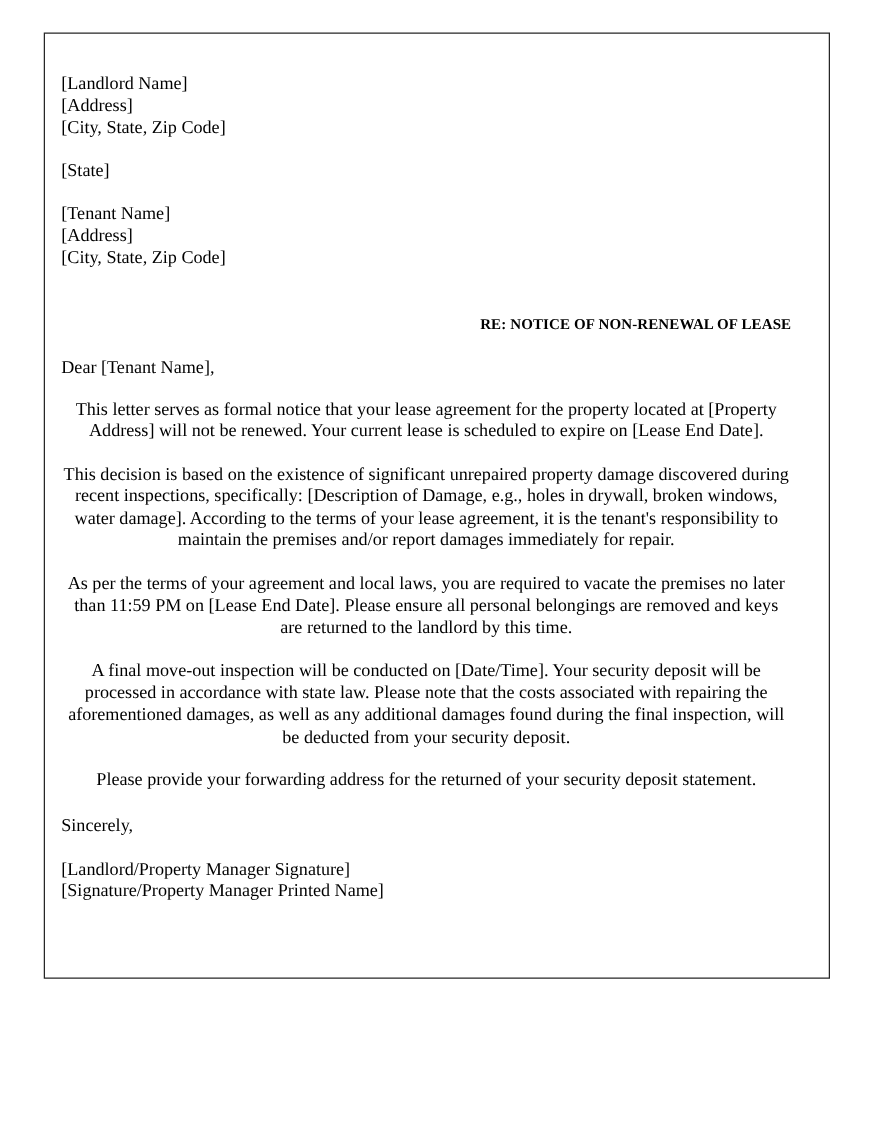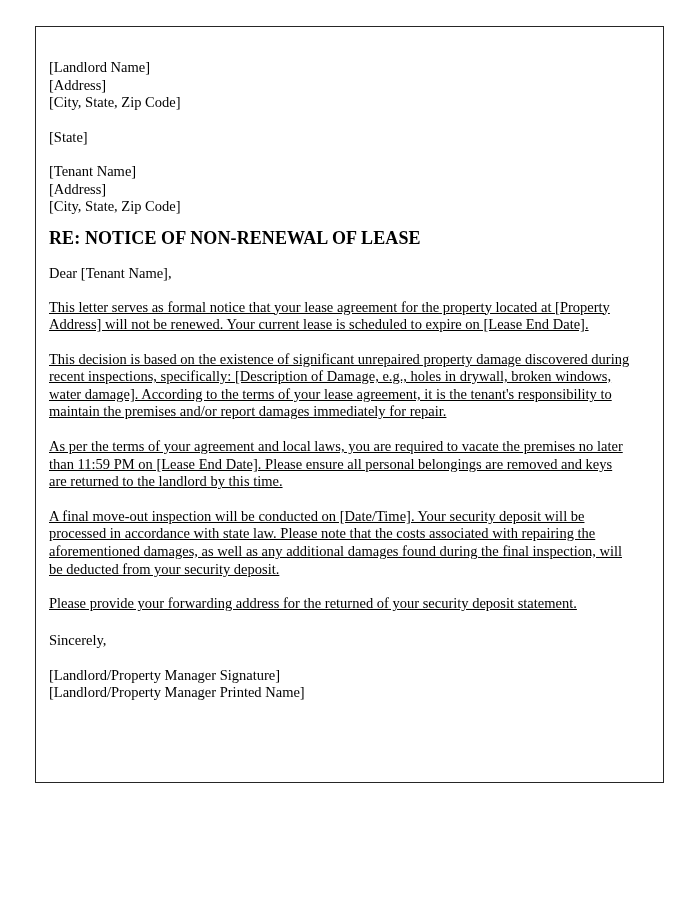--- a/index.html
+++ b/index.html
@@ -35,37 +35,37 @@
     line-height: 17.5px;
   }
   .addr-line {
     white-space: nowrap;
   }
   .spacer-sm {
     height: 17px;
   }
   .re-line {
     font-weight: bold;
-    font-size: 18px;
+    font-size: 12px;
     line-height: 18px;
-    margin-top: 13px;
+    margin-top: 34px;
     letter-spacing: 0.1px;
+    text-align: right;
   }
   .salutation {
     font-size: 14.5px;
     line-height: 18px;
     margin-top: 17px;
   }
   p.body-par {
     font-size: 14.5px;
     line-height: 17.6px;
     margin: 0;
     margin-top: 17px;
-    text-align: left;
-    text-decoration: underline;
+    text-align: center;
   }
   .closing {
     font-size: 14.5px;
     line-height: 18px;
     margin-top: 18px;
   }
   .signature-block {
     font-size: 14.5px;
     line-height: 17.5px;
     margin-top: 18px;
@@ -108,17 +108,17 @@
     <p class="body-par">This letter serves as formal notice that your lease agreement for the property located at [Property Address] will not be renewed. Your current lease is scheduled to expire on [Lease End Date].</p>
     <p class="body-par">This decision is based on the existence of significant unrepaired property damage discovered during recent inspections, specifically: [Description of Damage, e.g., holes in drywall, broken windows, water damage]. According to the terms of your lease agreement, it is the tenant's responsibility to maintain the premises and/or report damages immediately for repair.</p>
     <p class="body-par">As per the terms of your agreement and local laws, you are required to vacate the premises no later than 11:59 PM on [Lease End Date]. Please ensure all personal belongings are removed and keys are returned to the landlord by this time.</p>
     <p class="body-par">A final move-out inspection will be conducted on [Date/Time]. Your security deposit will be processed in accordance with state law. Please note that the costs associated with repairing the aforementioned damages, as well as any additional damages found during the final inspection, will be deducted from your security deposit.</p>
     <p class="body-par">Please provide your forwarding address for the returned of your security deposit statement.</p>
 
     <div class="closing">Sincerely,</div>
 
     <div class="signature-block">
       <div class="sig-line">[Landlord/Property Manager Signature]</div>
-      <div class="sig-line">[Landlord/Property Manager Printed Name]</div>
+      <div class="sig-line">[Signature/Property Manager Printed Name]</div>
     </div>
 
   </div>
 </div>
 
 </body></html>

